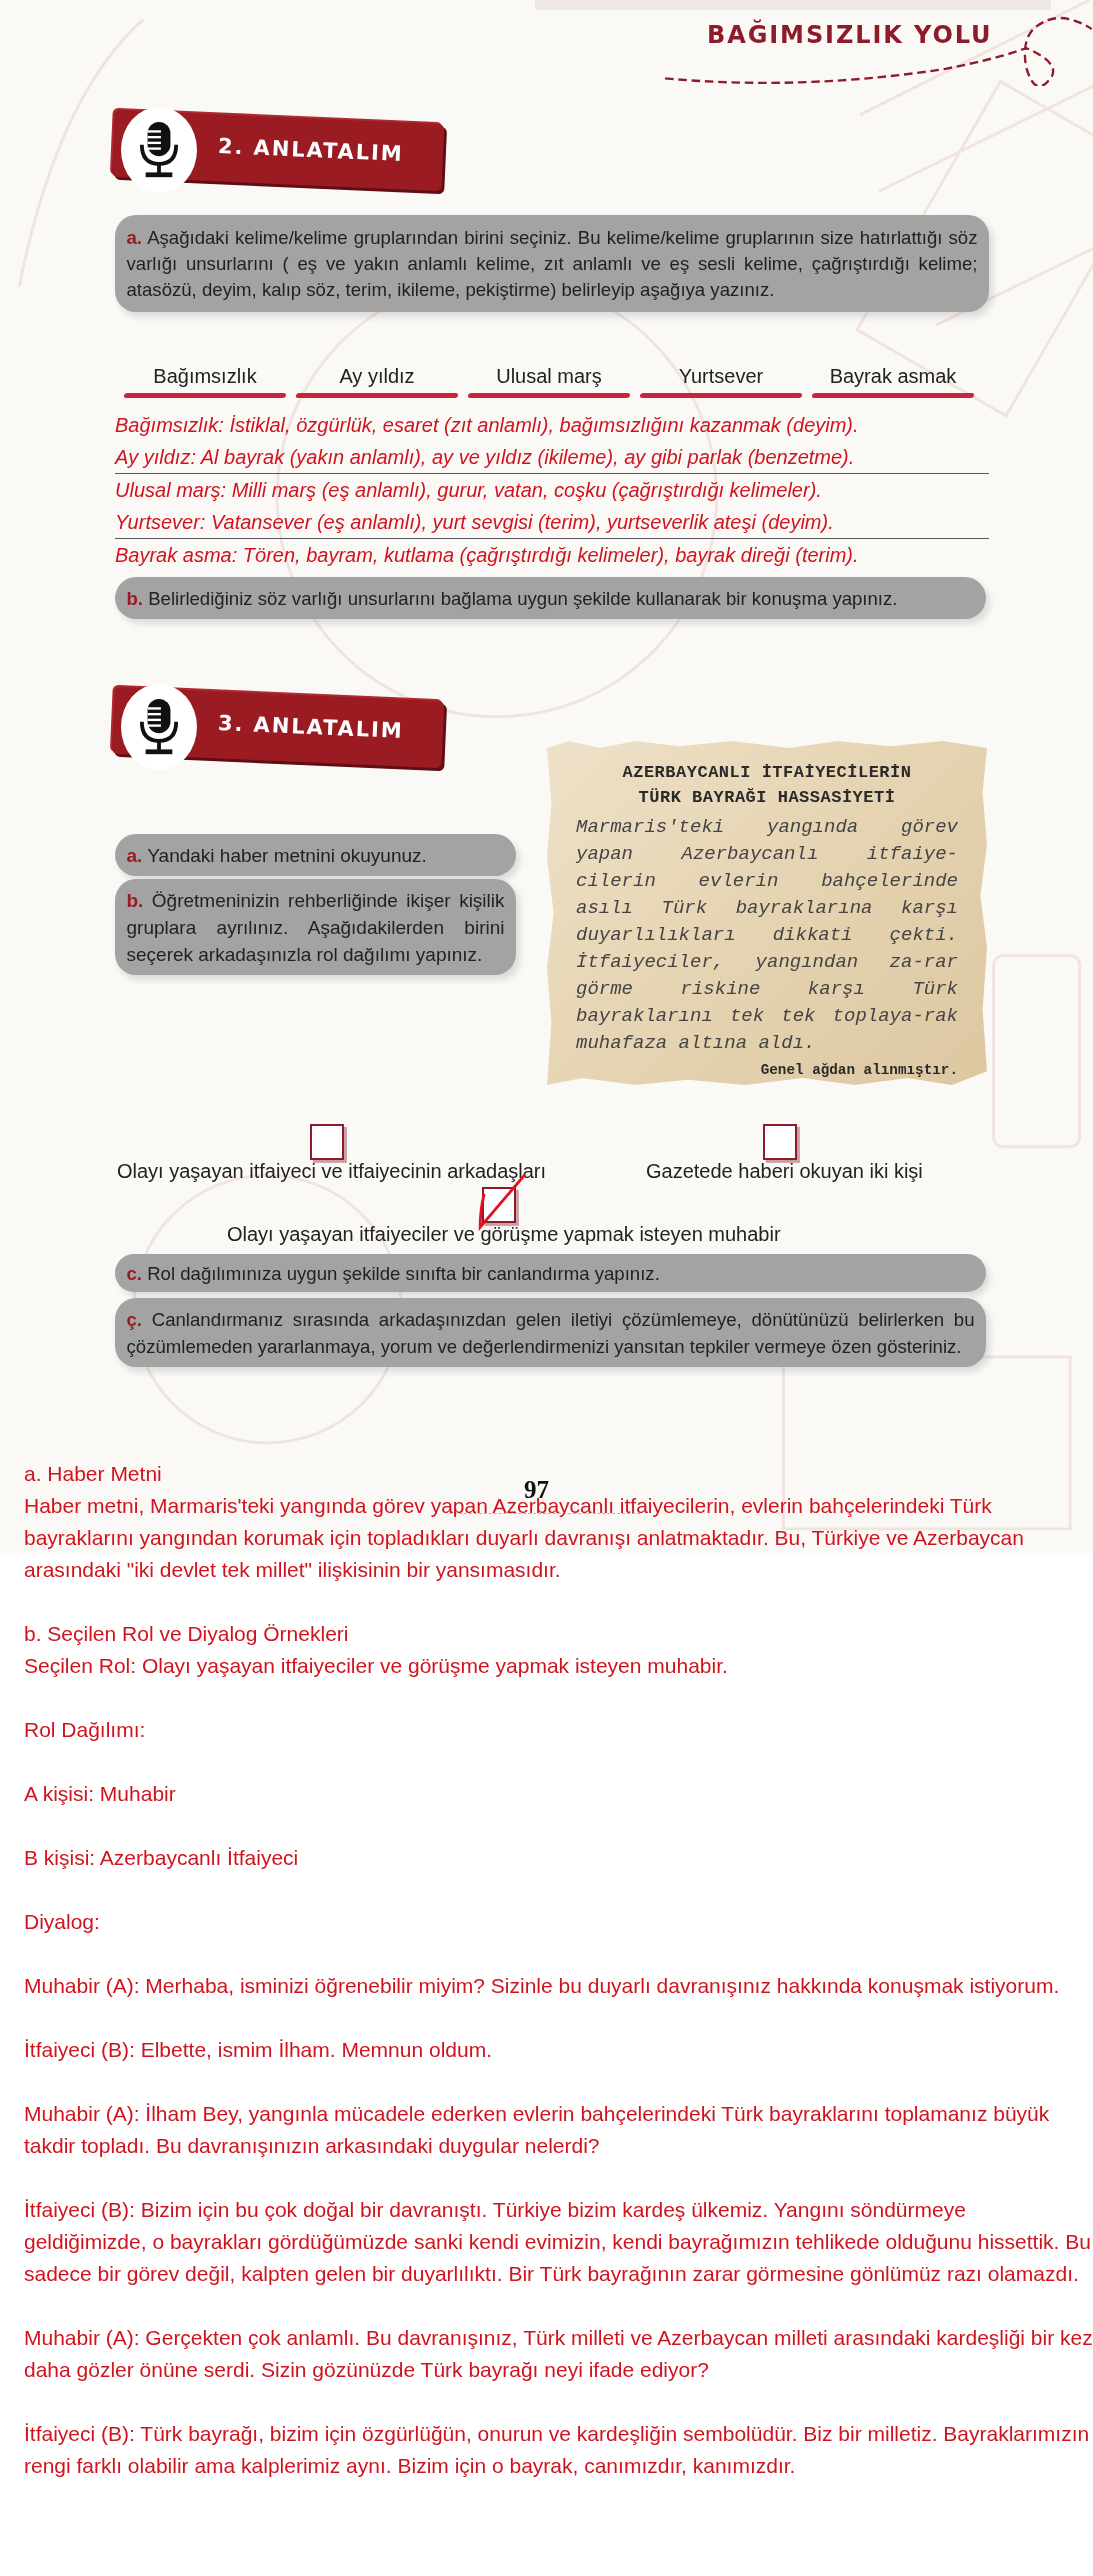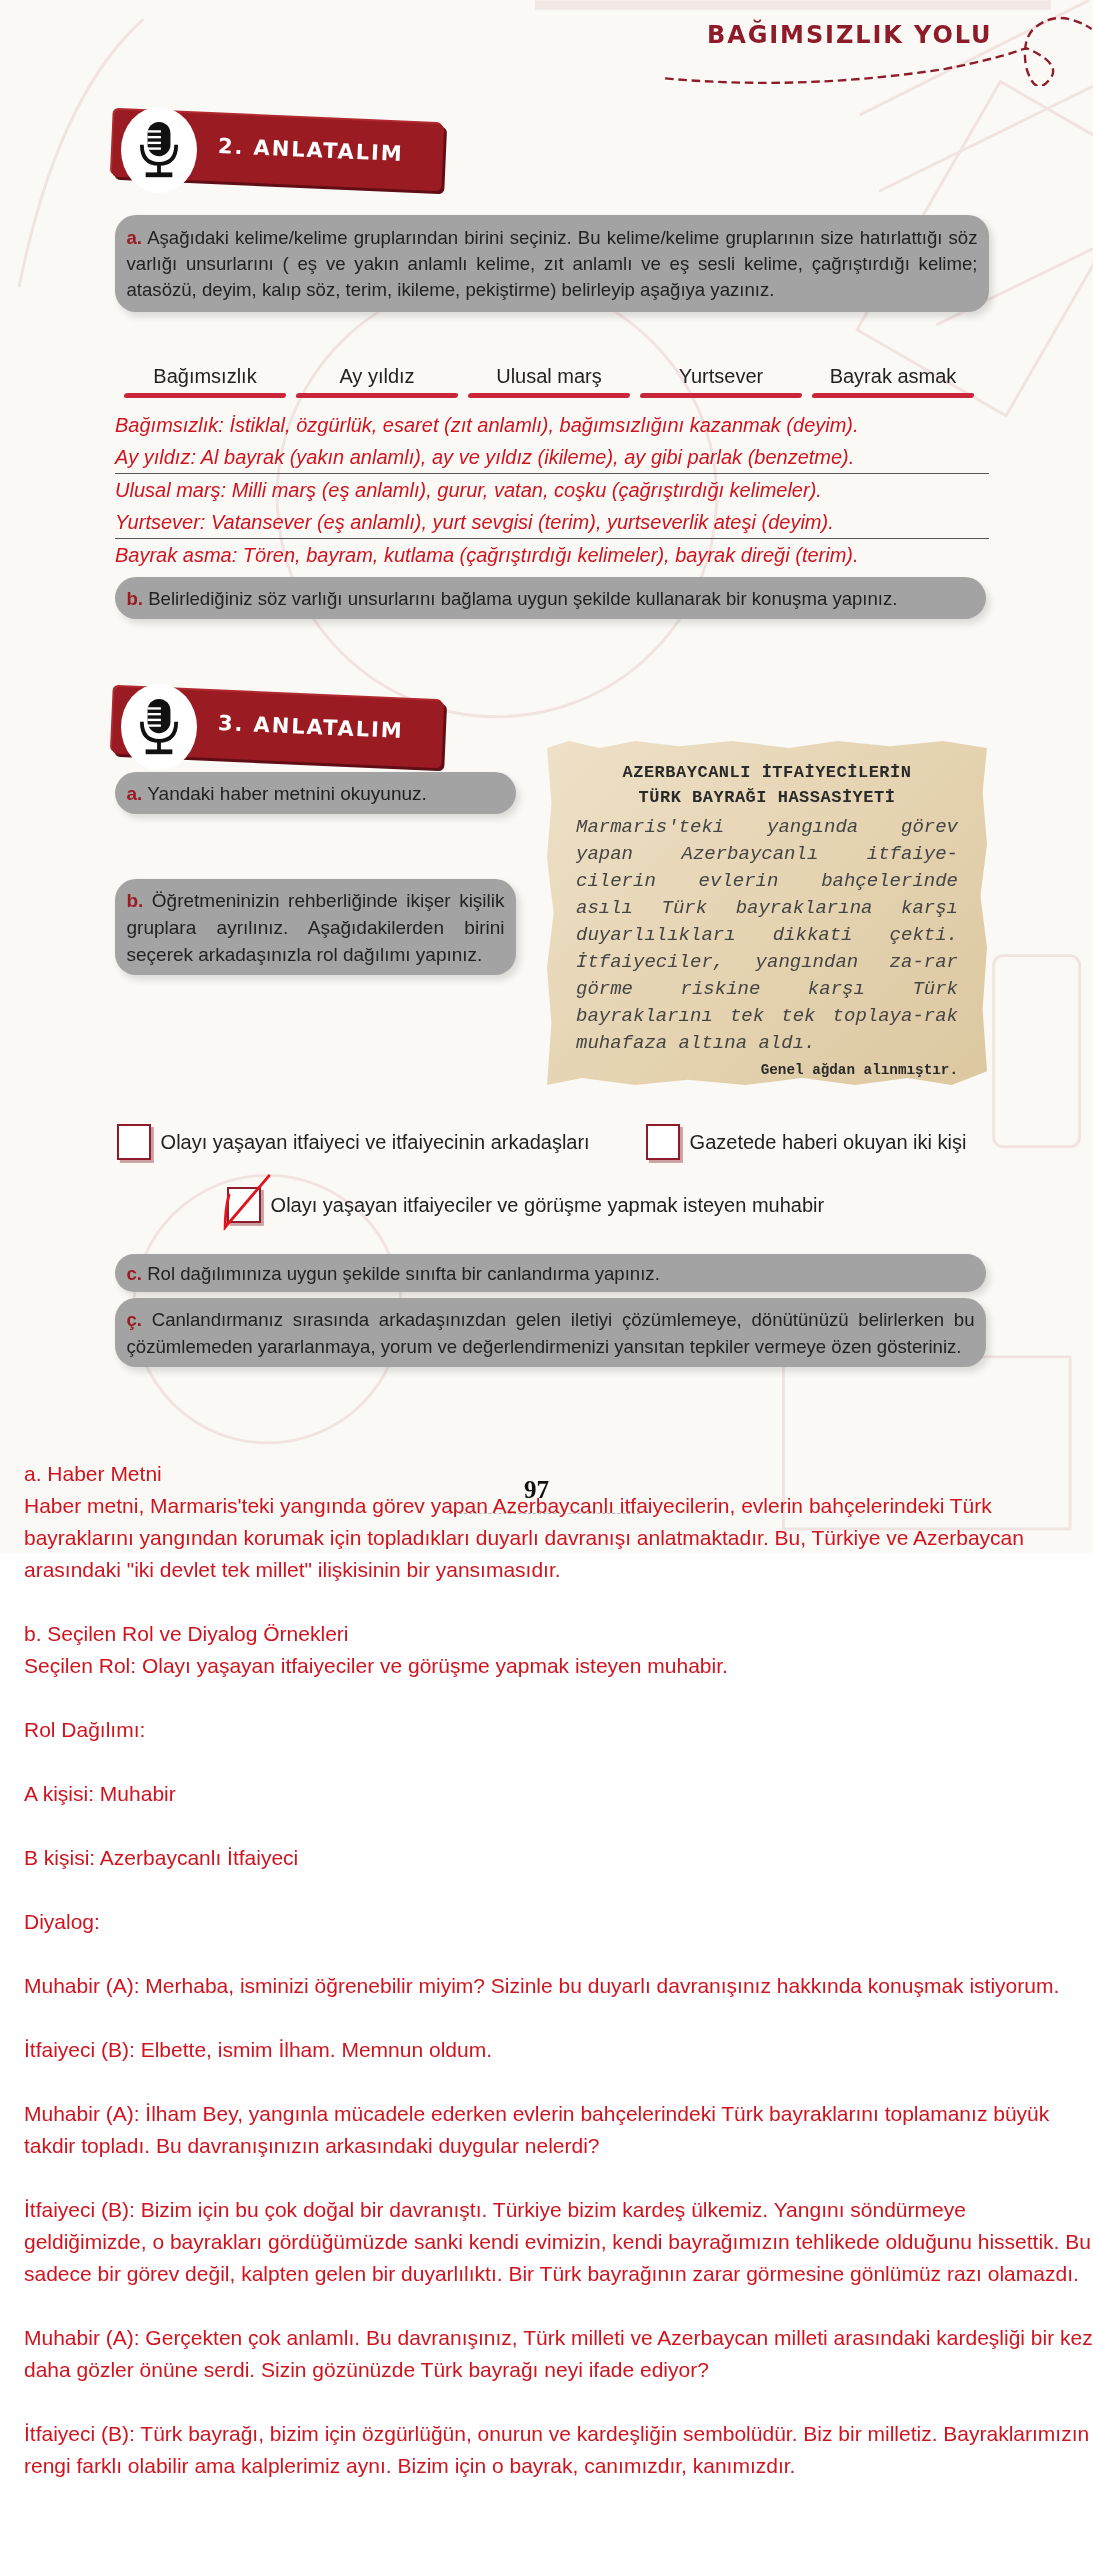--- a/index.html
+++ b/index.html
@@ -28,31 +28,31 @@
     .word { width: 162px; text-align: center; font-size: 20px; color: #222; position: relative; padding-bottom: 11.5px; }
     .word::after { content: ""; position: absolute; left: 0; right: 0; bottom: 1.9px; height: 4.8px; background: #c9253b; border-radius: 2.9px; transform: skewX(-10deg); }
 
     .answers { position: absolute; left: 115px; top: 409px; width: 874px; font-style: italic; }
     .answer-line { font-size: 20px; line-height: 32px; color: #d0141f; white-space: nowrap; }
     .answer-line.ruled { border-bottom: 1.4px solid #555; }
 
     .q-b { left: 115px; top: 577px; width: 871px; padding: 7.6px 11.5px; font-size: 18.6px; line-height: 27px; }
 
     
-    .q3-a { left: 115px; top: 772px; width: 401px; padding: 7.6px 11.5px; font-size: 19px; line-height: 27px; }
+    .q3-a { left: 115px; top: 834px; width: 401px; padding: 7.6px 11.5px; font-size: 19px; line-height: 27px; }
     .q3-b { left: 115px; top: 879px; width: 401px; padding: 7.6px 11.5px; font-size: 19px; line-height: 27px; text-align: justify; }
 
     .paper { position: absolute; left: 547px; top: 741px; width: 440px; height: 344px; background: linear-gradient(135deg, #eee1c8 0%, #e6d5b4 45%, #dcc7a0 100%); box-shadow: 5.7px 5.7px 9.6px rgba(0,0,0,0.25); clip-path: polygon(0% 2%, 5% 0%, 12% 2%, 20% 0%, 30% 1.5%, 42% 0%, 55% 2%, 66% 0%, 78% 1.5%, 90% 0%, 100% 2%, 99% 15%, 100% 30%, 98.5% 45%, 100% 60%, 99% 78%, 100% 96%, 92% 100%, 82% 98%, 70% 100%, 58% 98%, 45% 100%, 32% 98.5%, 20% 100%, 8% 98%, 0% 100%, 1% 82%, 0% 66%, 1.5% 50%, 0% 34%, 1% 18%); }
     .paper-inner { position: absolute; left: 29px; top: 19px; width: 382px; font-family: "Liberation Mono", monospace; color: #2a2a2a; }
     .paper-title { text-align: center; font-weight: bold; font-size: 17px; line-height: 25px; letter-spacing: 0.5px; }
     .paper-body { margin-top: 3.8px; font-size: 19px; line-height: 27px; color: #444; text-align: justify; font-style: italic; }
     .paper-source { margin-top: 5.7px; text-align: right; font-weight: bold; font-size: 14.3px; }
 
     
-    .option { position: absolute; display: flex; align-items: center; font-size: 20px; color: #222; }
+    .option { position: absolute; display: flex; align-items: center; font-size: 20px; color: #222; flex-direction: column; }
     .checkbox { width: 34px; height: 36px; border: 2.9px solid #8e1b2a; box-shadow: 2.9px 2.9px 0 #c9a1a5; margin-right: 9.6px; position: relative; background: #fff; }
     .checkmark { position: absolute; left: -7.6px; top: -17px; width: 54px; height: 59px; }
 
     .q-c { left: 115px; top: 1254px; width: 871px; padding: 5.7px 11.5px; font-size: 18.6px; line-height: 27px; }
     .q-cc { left: 115px; top: 1298px; width: 871px; padding: 7.6px 11.5px; font-size: 18.6px; line-height: 27px; text-align: justify; }
 
     .page-number { position: absolute; left: 524px; top: 1476px; font-family: "Liberation Serif", serif; font-weight: bold; font-size: 25px; color: #111; z-index: 2; }
     .page-number-rule { position: absolute; left: 449px; top: 1513px; width: 191px; height: 0; border-top: 1.9px dashed #888; z-index: 1; opacity: .6; }
 
     

